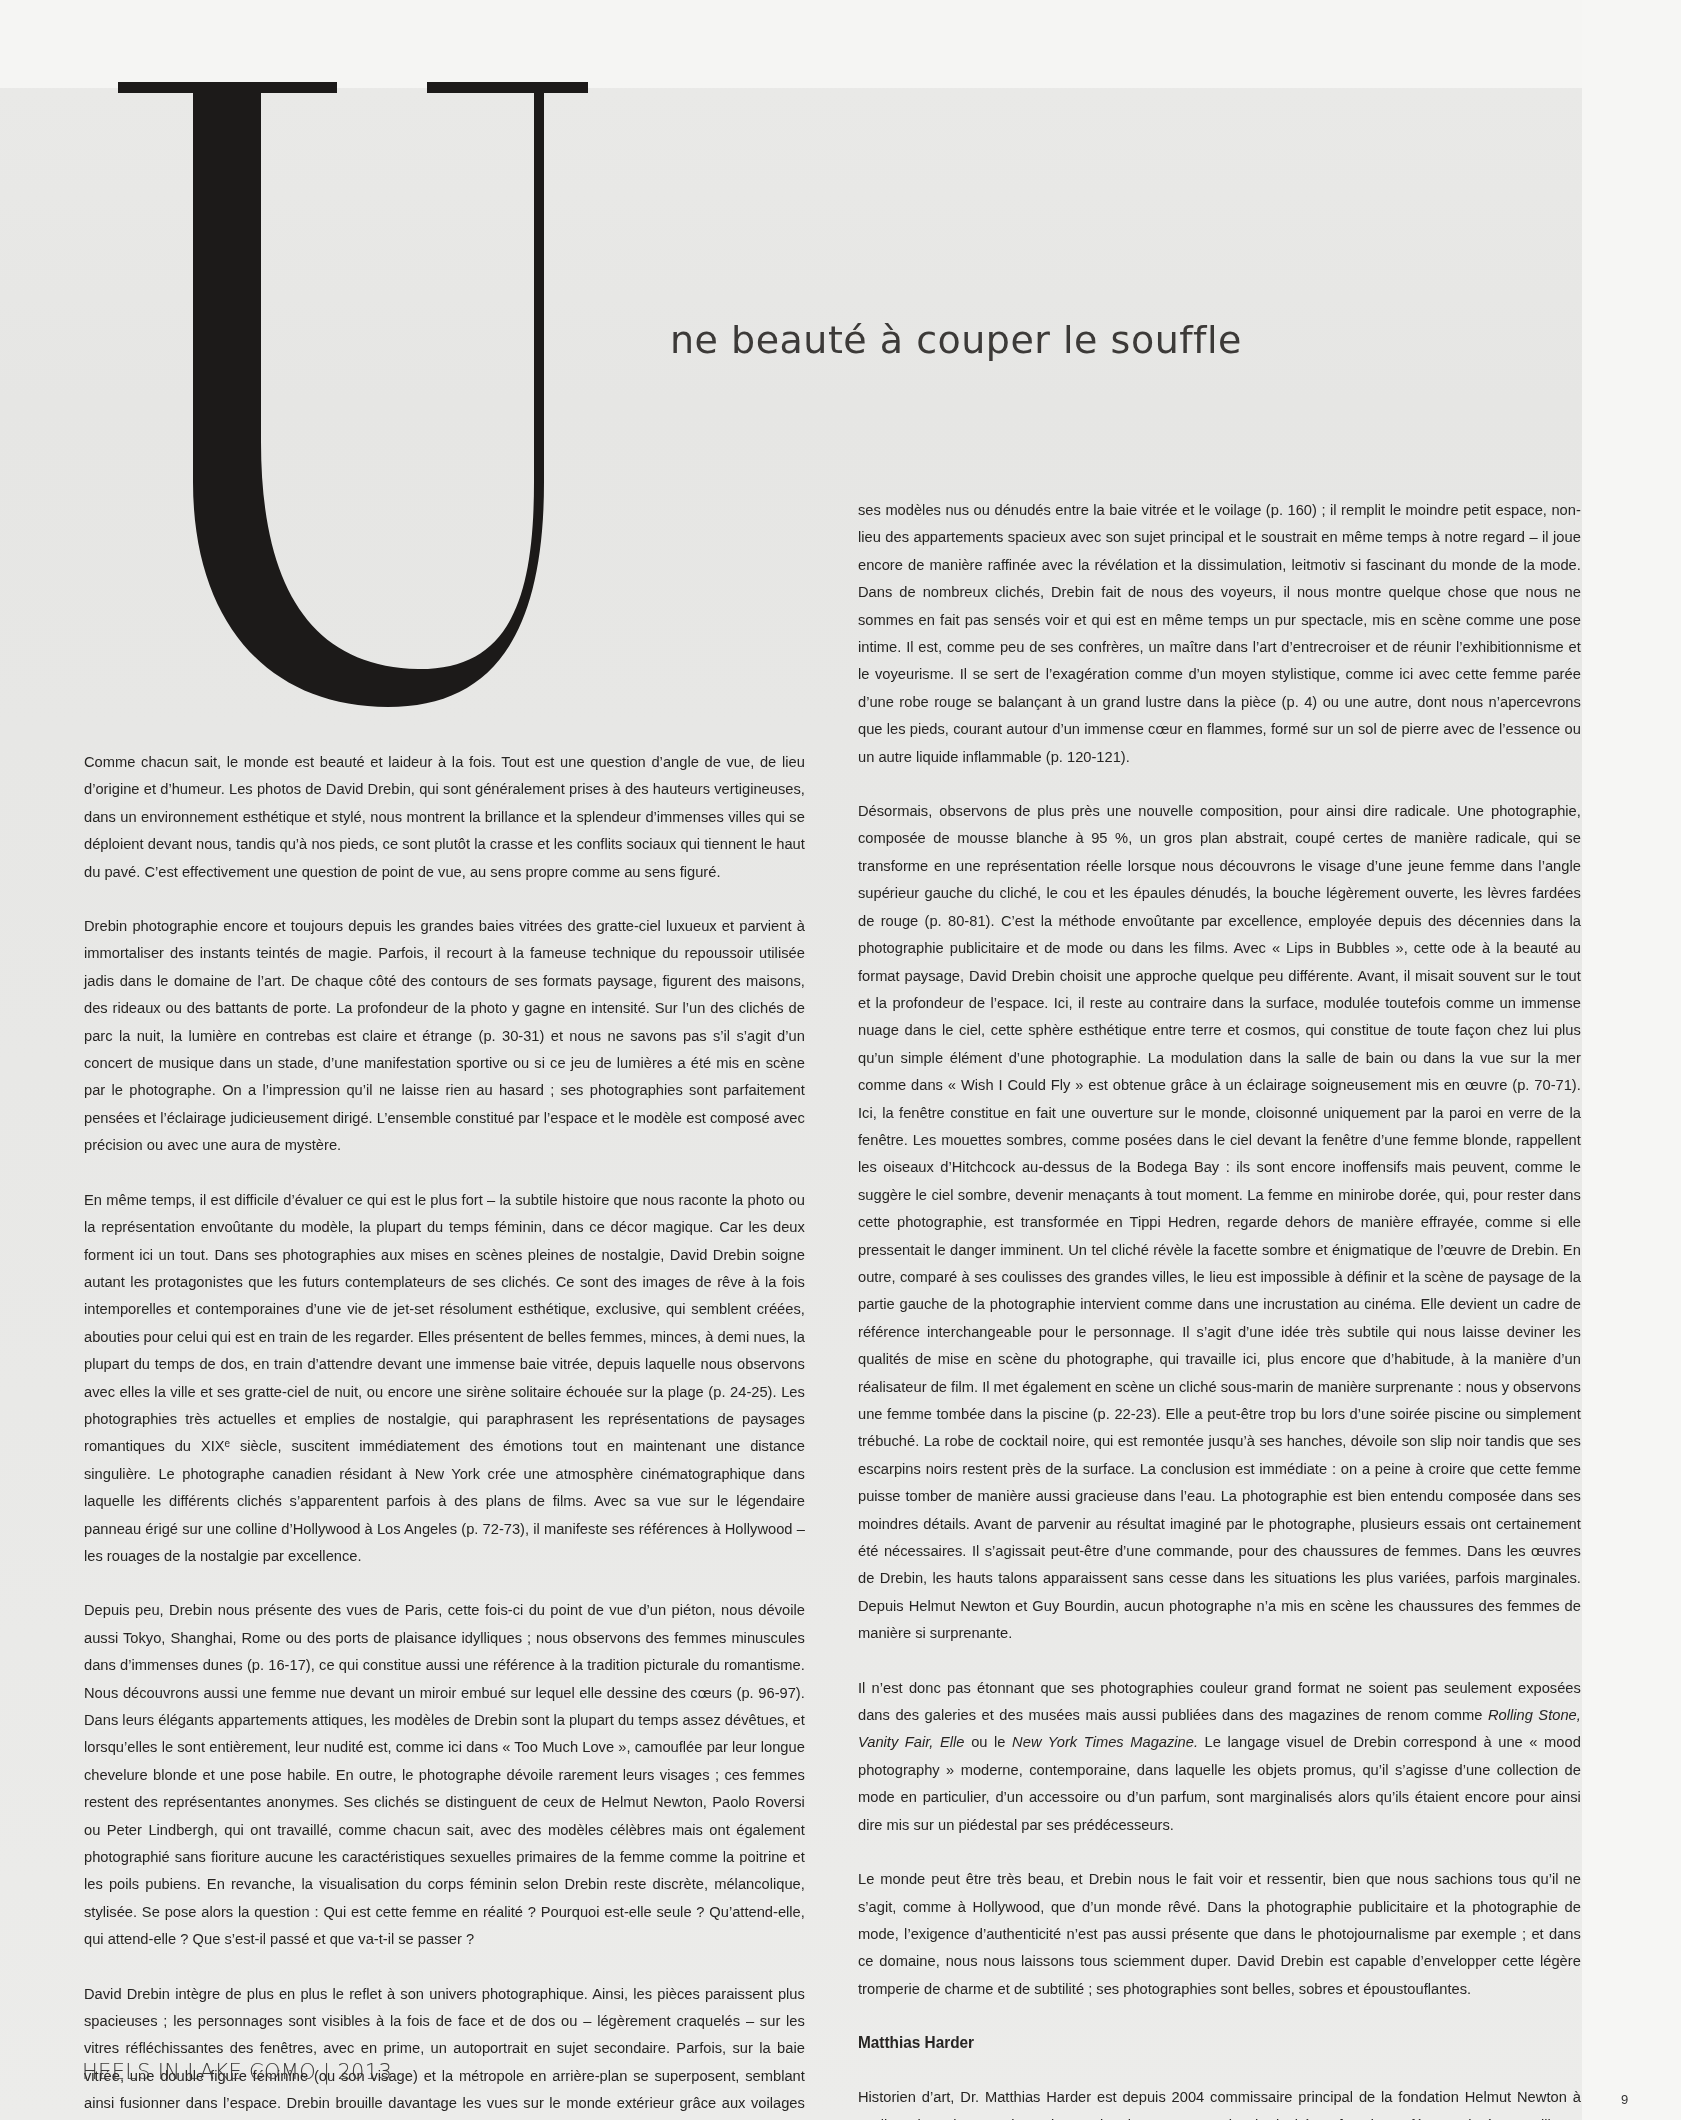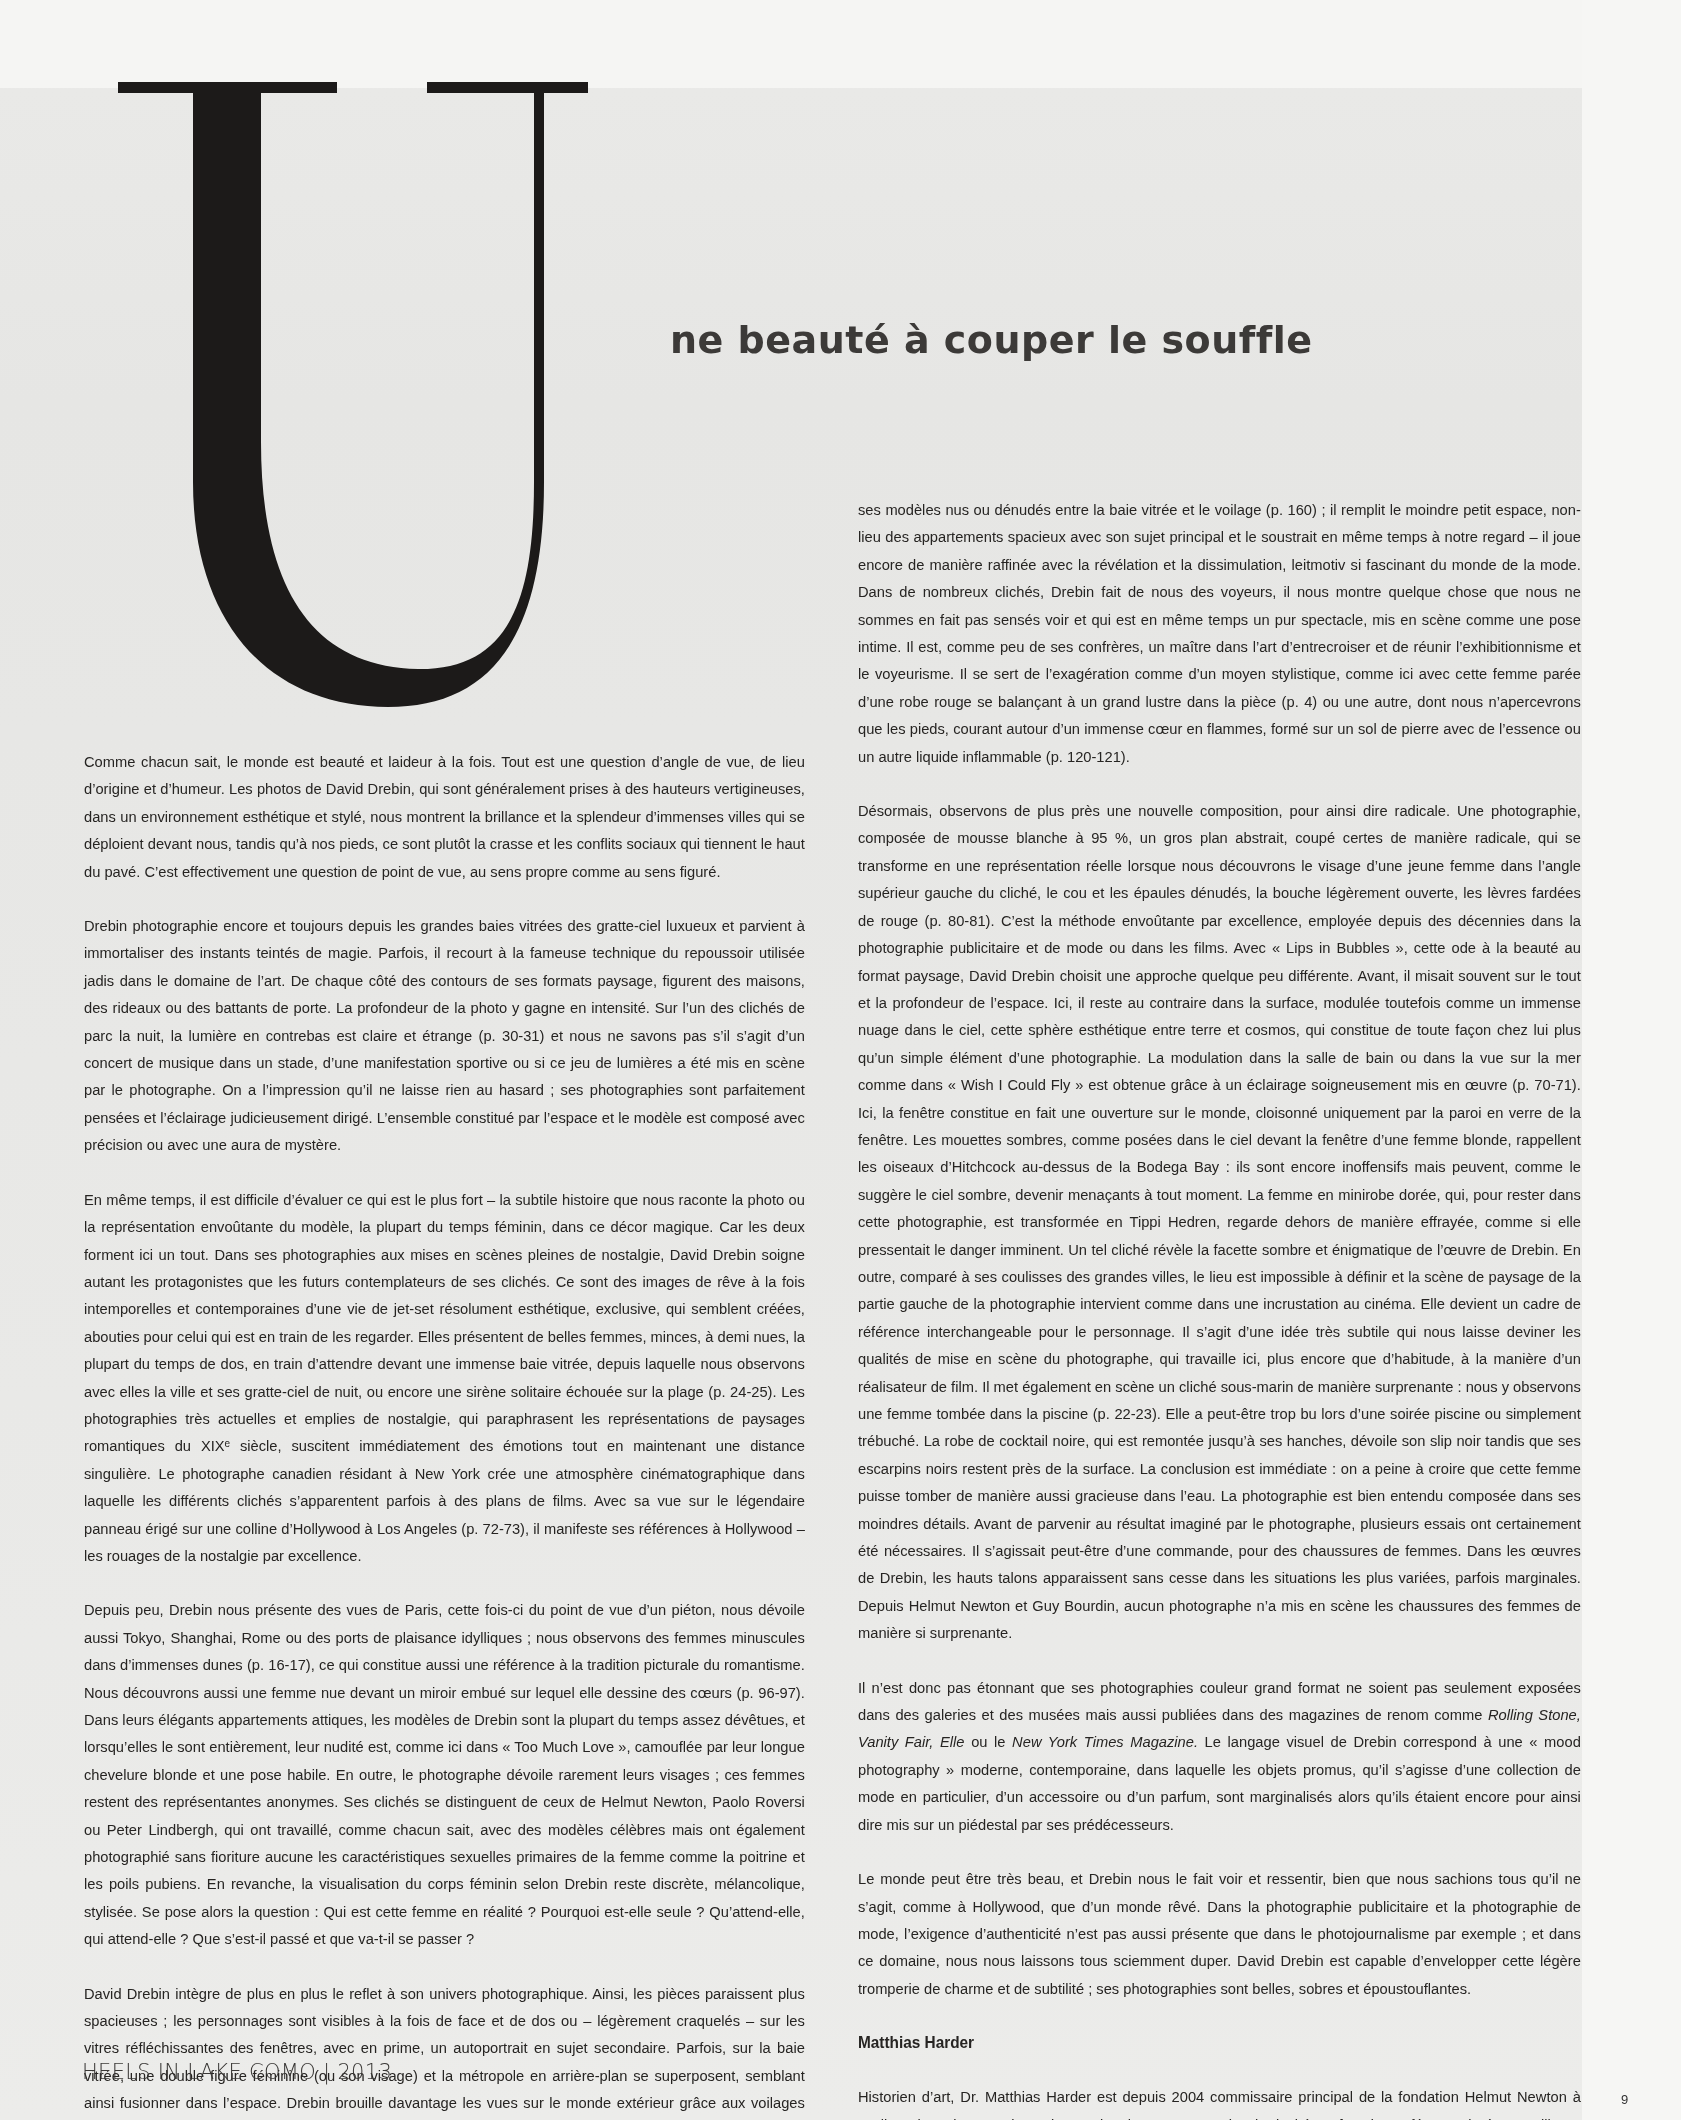--- a/index.html
+++ b/index.html
@@ -23,21 +23,21 @@
     position: absolute; left: 0; top: 0; width: 1681px; height: 88px;
     background: #f5f5f3;
   }
   .drop-cap {
     position: absolute; left: 118px; top: 82px; width: 620px; height: 640px;
   }
   .drop-cap svg { width: 100%; height: 100%; display: block; }
   .headline {
     position: absolute; left: 670px; top: 318px;
     font-family: "DejaVu Sans", "Liberation Sans", sans-serif;
-    font-weight: 700; font-size: 38px; letter-spacing: 0.5px;
+    font-weight: 400; font-size: 38px; letter-spacing: 0.5px;
     color: #3c3a38;
     white-space: nowrap;
   }
   .col {
     position: absolute;
     font-family: "Liberation Sans", "DejaVu Sans", sans-serif;
     font-size: 15.3px;
     line-height: 27.4px;
     color: #262422;
     text-align: justify;

